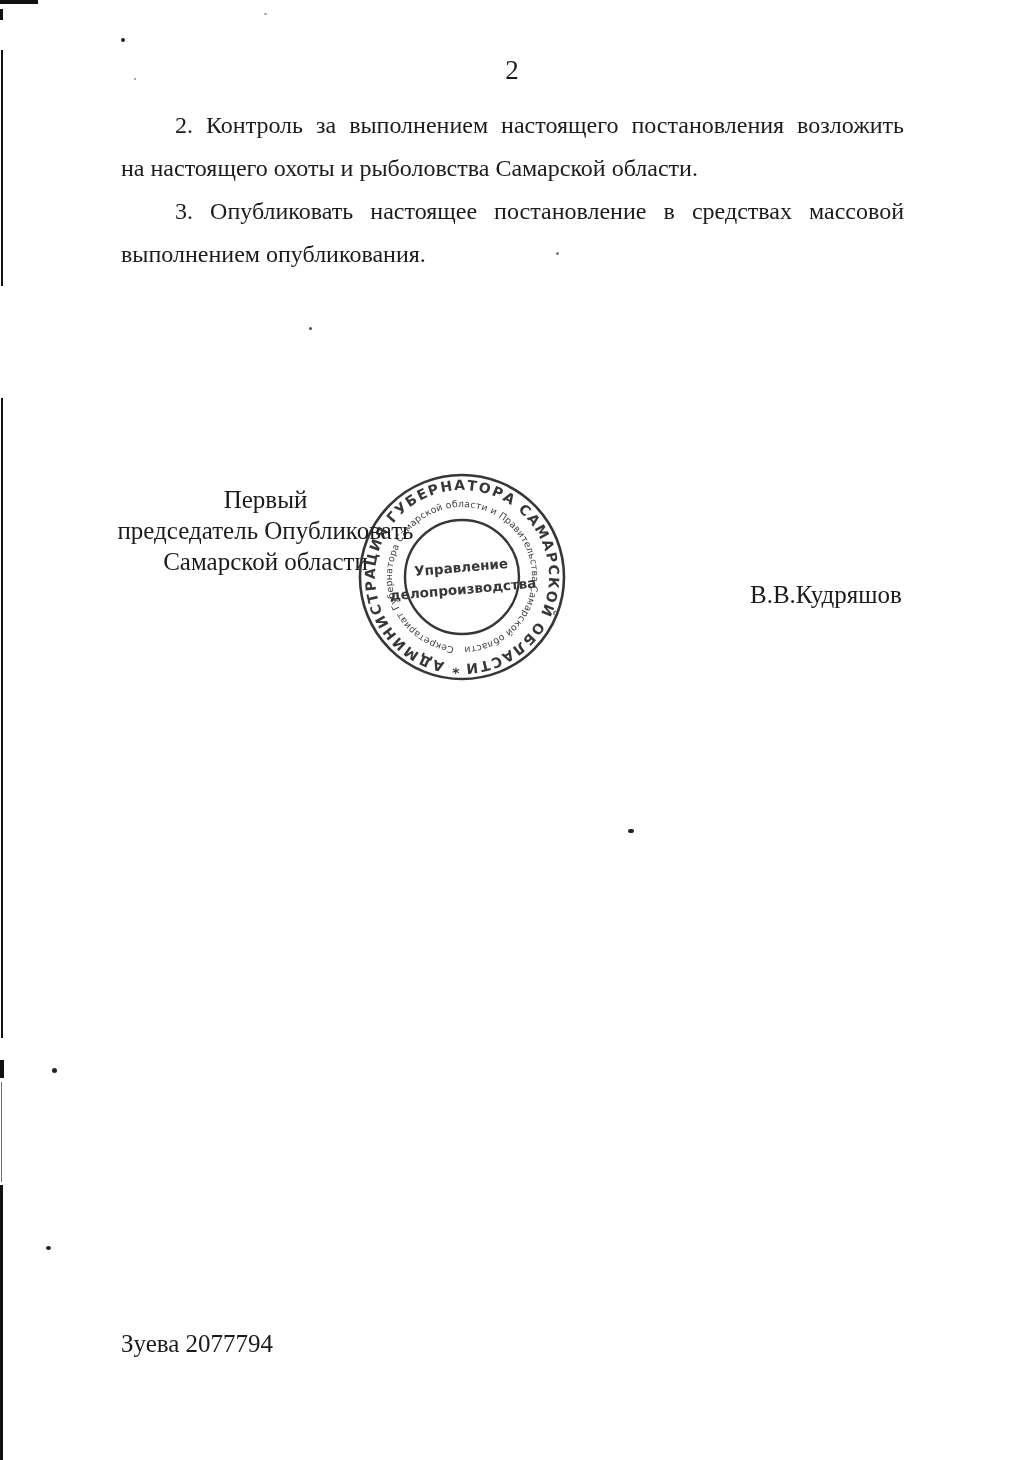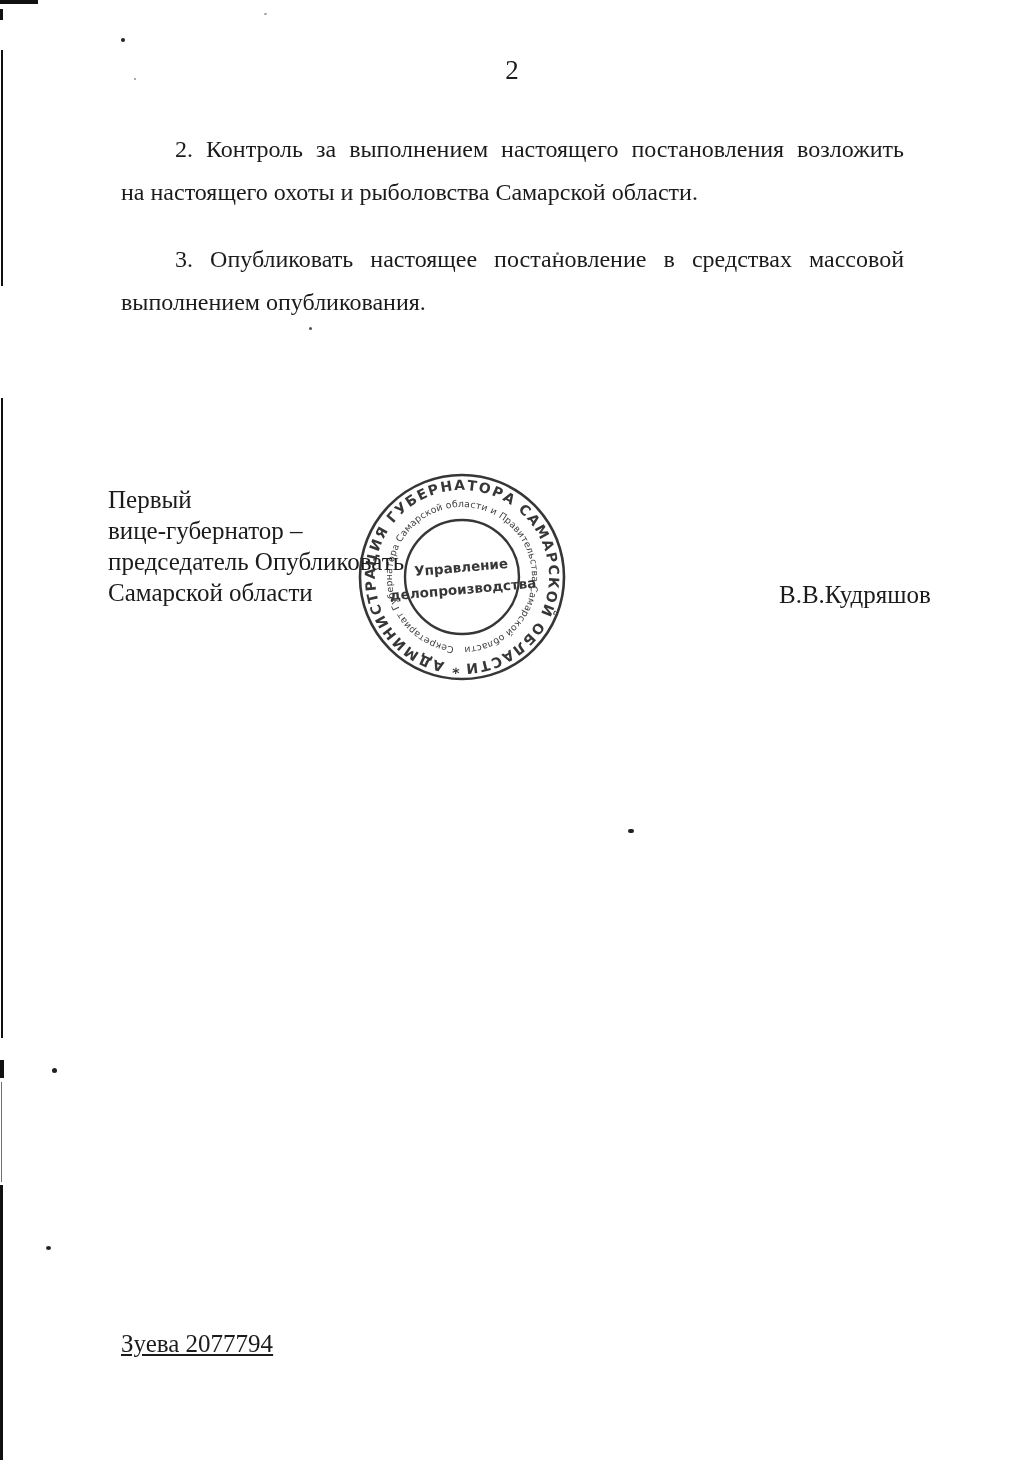--- a/index.html
+++ b/index.html
@@ -53,45 +53,45 @@
     top: 104px;
     width: 783px;
   }
   .doc-line {
     height: 43px;
     line-height: 43px;
     font-size: 24px;
     white-space: nowrap;
     overflow: hidden;
   }
-  .doc-line.indent { padding-left: 54px; margin-top: 24px; }
+  .doc-line.indent { padding-left: 54px; }
   .doc-line.jline {
     text-align: justify;
     white-space: normal;
   }
   .doc-line.jline::after {
     content: "";
     display: inline-block;
     width: 100%;
     height: 0;
   }
 
   
   .sig-titles {
     position: absolute;
     left: 108px;
     top: 484px;
     width: 315px;
-    text-align: left;
+    text-align: center;
     font-size: 25px;
     line-height: 31px;
   }
   .sig-name {
     position: absolute;
-    left: 779px;
+    left: 750px;
     top: 581px;
     font-size: 25px;
     text-align: right;
   }
 
   
   .stamp {
     position: absolute;
     left: 355px;
     top: 470px;
@@ -119,21 +119,20 @@
     font-weight: 700;
     fill: #262626;
   }
 
   
   .footer-ref {
     position: absolute;
     left: 121px;
     top: 1330px;
     font-size: 25px;
-    text-decoration: underline;
   }
 </style>
 </head>
 <body>
 
 <div class="page">
 
   <div class="artifact a-topline"></div>
   <div class="artifact a-topnick"></div>
   <div class="artifact a-edge1"></div>
@@ -154,21 +153,20 @@
 
   <div class="body-text">
     <div class="doc-line jline indent">2. Контроль за выполнением настоящего постановления возложить</div>
     <div class="doc-line">на настоящего охоты и рыболовства Самарской области.</div>
     <div class="doc-line jline indent">3. Опубликовать настоящее постановление в средствах массовой</div>
     <div class="doc-line">выполнением опубликования.</div>
   </div>
 
   <div class="sig-titles">
     <div>Первый</div>
-    <div>вице-губернатор –</div>
     <div>председатель Опубликовать</div>
     <div>Самарской области</div>
   </div>
 
   <svg class="stamp" viewBox="0 0 214 214" width="214" height="214">
     <defs>
       <path id="ringOuter" d="M 107 194 A 87 87 0 1 1 107 20 A 87 87 0 1 1 107 194" fill="none"></path>
       <path id="ringInner" d="M 107 177 A 70 70 0 1 1 107 37 A 70 70 0 1 1 107 177" fill="none"></path>
     </defs>
     <circle cx="107" cy="107" r="102" fill="none" stroke="#262626" stroke-width="2.6"></circle>

